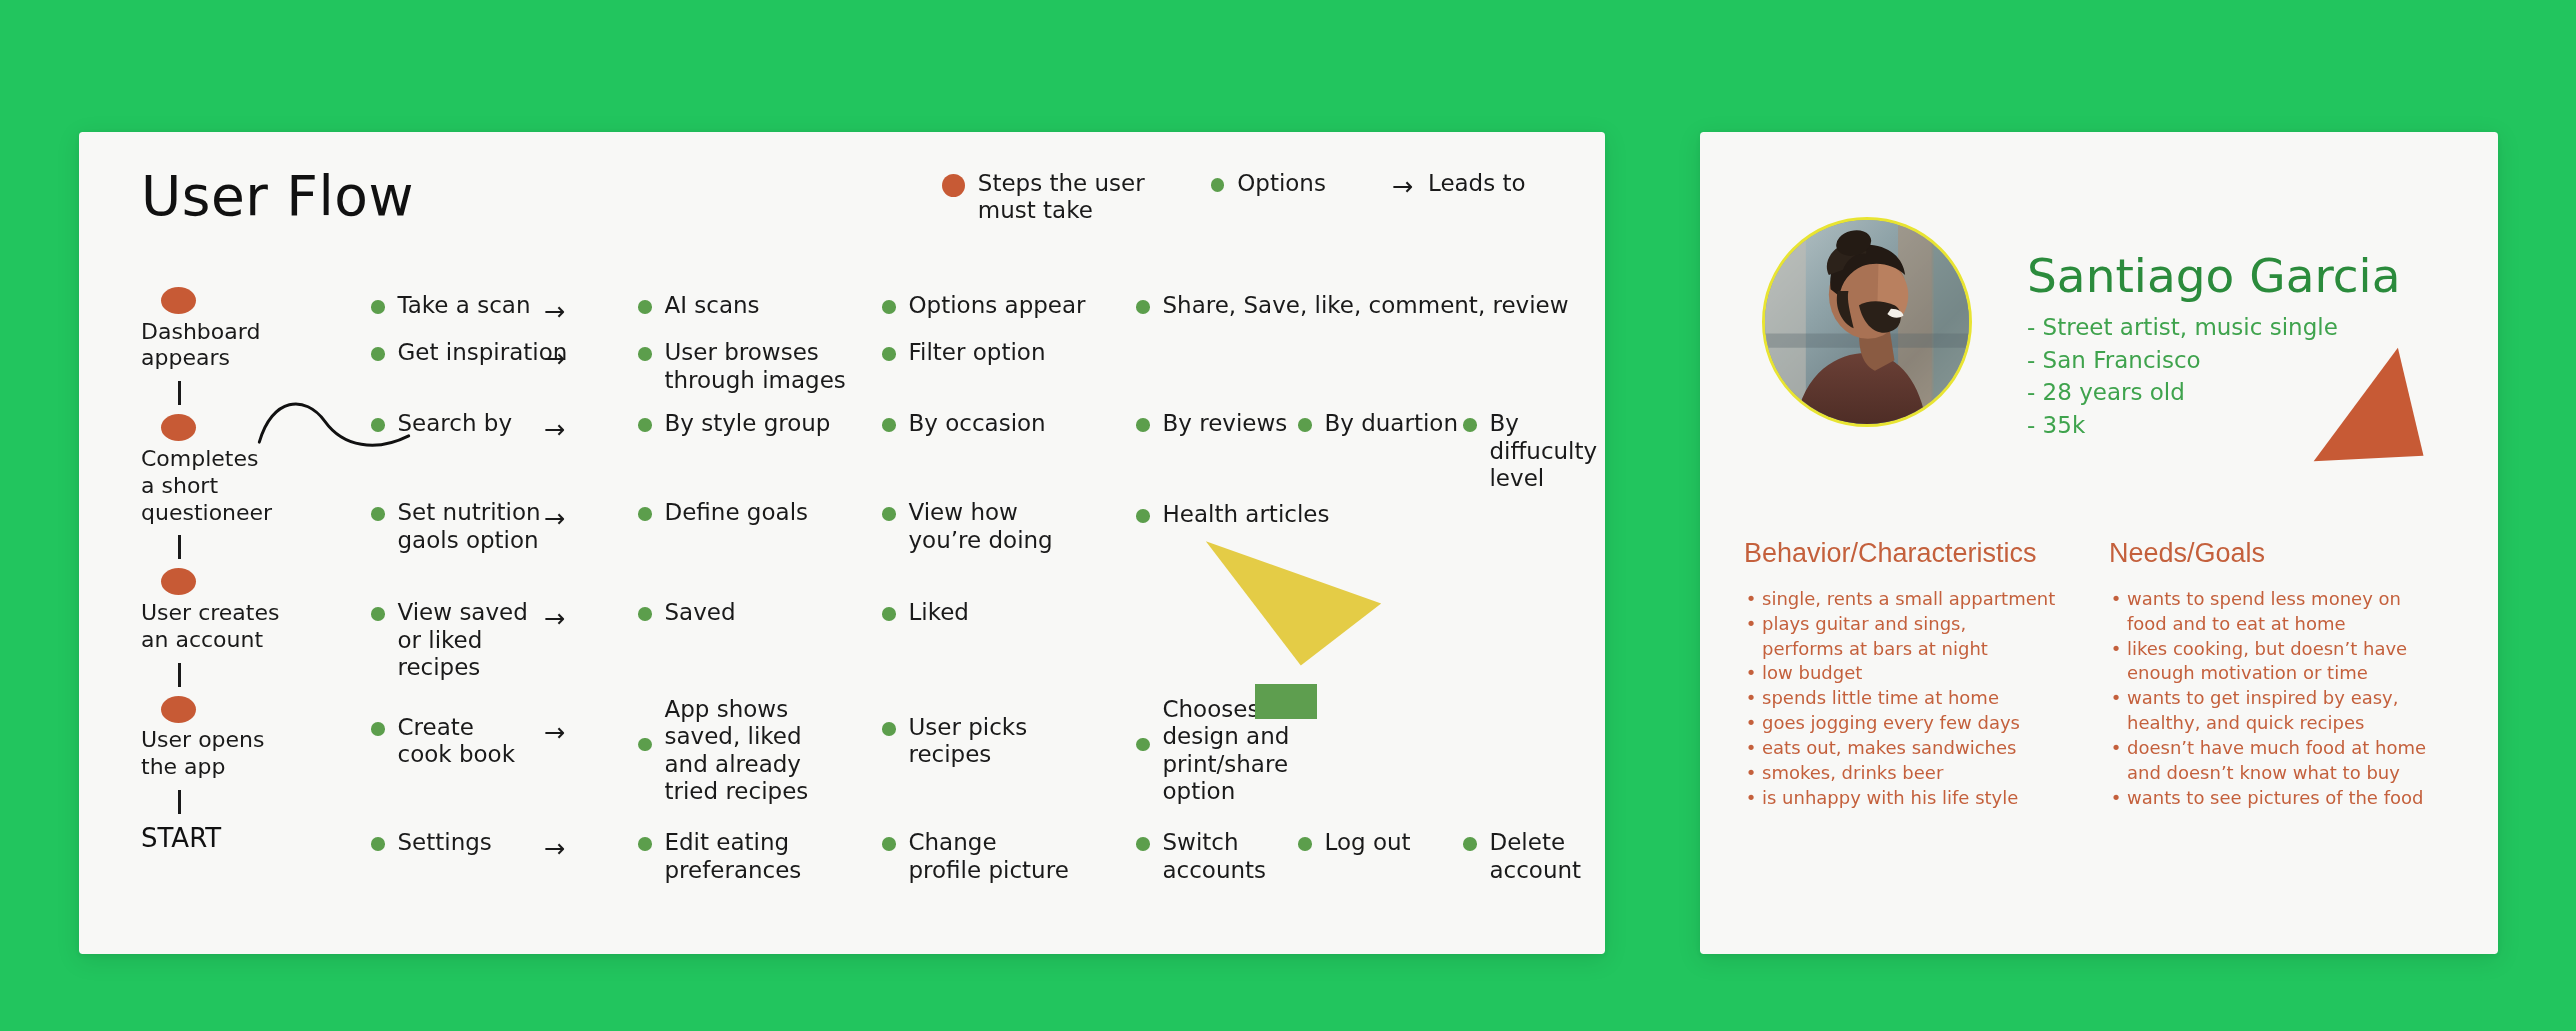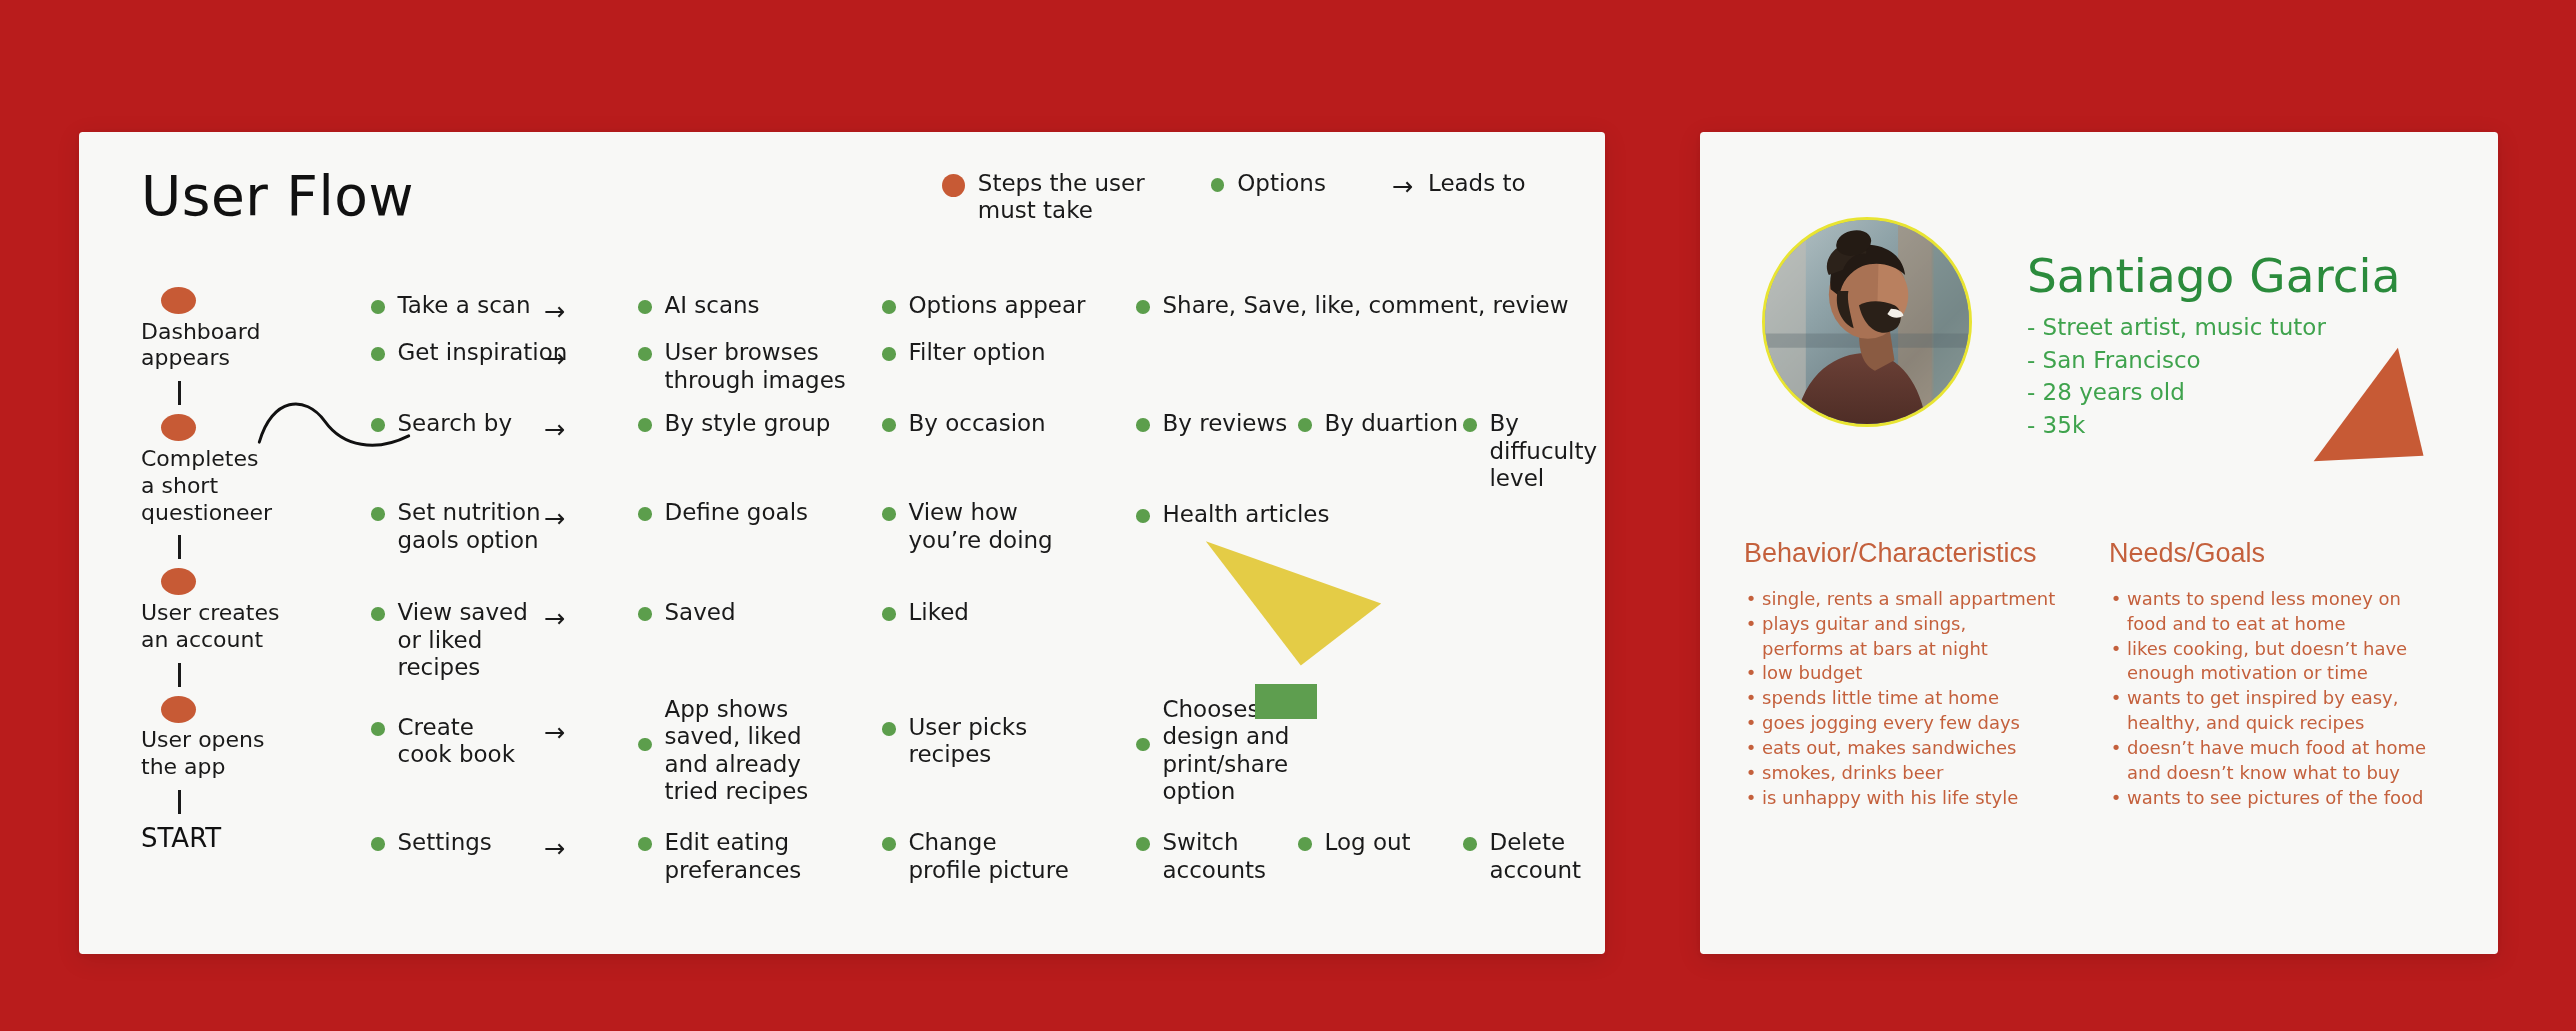--- a/index.html
+++ b/index.html
@@ -2,21 +2,21 @@
 <html style="font-size:14.6px"><head>
 <meta charset="utf-8">
 <style>
   * { box-sizing: border-box; margin: 0; padding: 0; }
   html, body {
     width: 2576px; height: 1031px;
     background: #ffffff;
     font-family: "Liberation Sans", sans-serif;
     overflow: hidden;
   }
-  .stage { position: relative; width: 2576px; height: 1031px; background: #b91c1c; }
+  .stage { position: relative; width: 2576px; height: 1031px; background: #22c55e; }
 
   
   .card {
     position: absolute;
     background: #f8f8f6;
     border-radius: 3.7px;
     box-shadow: 0 5.5px 24px rgba(0,0,0,0.10), 0 1.8px 5.5px rgba(0,0,0,0.05);
   }
   #flow-card   { left: 79px;  top: 132px; width: 1526px; height: 822px; }
   #persona-card{ left: 1700px;top: 132px; width: 798px;  height: 822px; }
@@ -374,21 +374,21 @@
 
         <path d="M82,80 C78,98 86,116 100,122 C96,104 92,90 94,80 Z" fill="#2a2018"></path>
 
         <path d="M142,100 C150,100 156,104 156,108 C150,112 142,110 138,106 Z" fill="#f3efe8"></path>
       </svg>
     </div>
 
     <div class="persona-name">Santiago Garcia</div>
 
     <ul class="persona-meta">
-      <li>- Street artist, music tutor</li>
+      <li>- Street artist, music single</li>
       <li>- San Francisco</li>
       <li>- 28 years old</li>
       <li>- 35k</li>
     </ul>
 
     <svg class="tri-orange-2" width="119" height="119" viewBox="0 0 130 130">
       <polygon points="96,4 124,122 4,128" fill="#c75a35"></polygon>
     </svg>
 
     <div class="cols">

